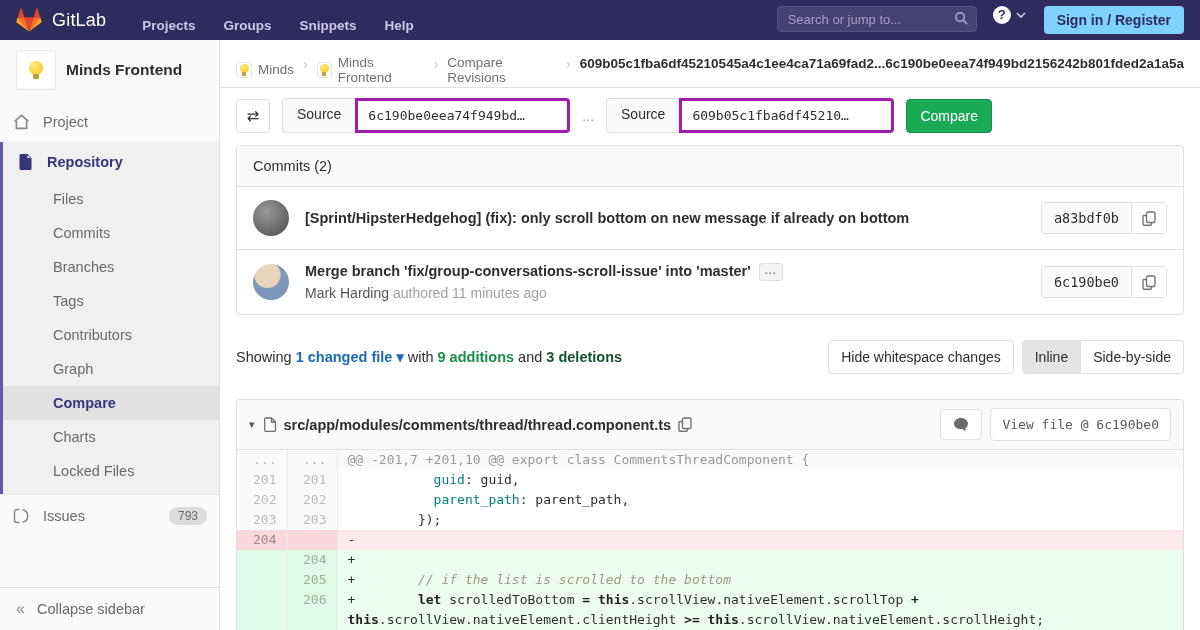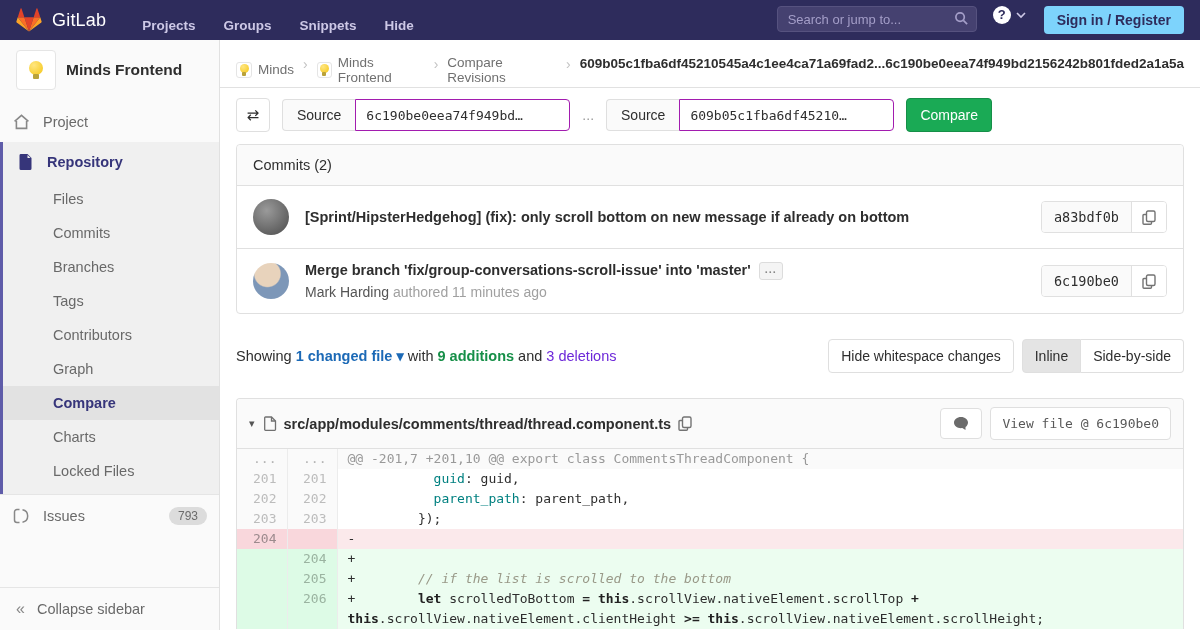--- a/index.html
+++ b/index.html
@@ -58,21 +58,21 @@
   .crumb-avatar { width:16px; height:16px; border:1px solid #e5e5e5; border-radius:3px; background:#fff; display:flex; align-items:center; justify-content:center; margin-right:6px; }
   .crumb-sep { color:#c3c3c3; margin:0 9px; font-size:14px; }
   .crumb-hash { color:#2e2e2e; font-weight:700; font-size:13.5px; }
   .content { padding:8px 16px 0; overflow:hidden; }
 
   
   .compare-form { display:flex; align-items:center; margin:2px 0 12px; }
   .swap-btn { width:34px; height:34px; background:#fff; border:1px solid #dfdfdf; border-radius:4px; font-size:15px; color:#2e2e2e; cursor:pointer; margin-right:12px; }
   .igroup { display:flex; }
   .igroup .addon { background:#fafafa; border:1px solid #dfdfdf; border-right:none; border-radius:4px 0 0 4px; padding:7px 14px; font-size:14px; color:#2e2e2e; }
-  .igroup input { width:215px; border:1px solid #a21caf; border-radius:0 4px 4px 0; padding:7px 10px; font-family:"DejaVu Sans Mono","Liberation Mono",monospace; font-size:13px; color:#2e2e2e; outline:none; }
+  .igroup input { width:215px; border:3px solid #a21caf; border-radius:0 4px 4px 0; padding:7px 10px; font-family:"DejaVu Sans Mono","Liberation Mono",monospace; font-size:13px; color:#2e2e2e; outline:none; }
   .fsep { color:#999; margin:0 12px; }
   .compare-btn { background:#1aaa55; border:1px solid #168f48; color:#fff; border-radius:4px; padding:8px 13px; font-size:14px; cursor:pointer; margin-left:12px; font-family:"Liberation Sans",sans-serif; }
 
   
   .panel { border:1px solid #e0e0e0; border-radius:4px; }
   .panel-head { background:#fafafa; border-bottom:1px solid #e0e0e0; padding:12px 16px; font-size:14.5px; border-radius:4px 4px 0 0; }
   .commit-row { display:flex; align-items:center; padding:13px 16px; }
   .commit-row + .commit-row { border-top:1px solid #e0e0e0; }
   .c-avatar { width:36px; height:36px; border-radius:50%; margin-right:16px; flex-shrink:0; }
   .c-avatar.a1 { background:radial-gradient(circle at 38% 32%, #9a9a9a, #4a4a4a); }
@@ -84,21 +84,21 @@
   .expand-btn { display:inline-block; border:1px solid #dcdcdc; background:#f4f4f4; color:#888; border-radius:3px; font-size:11px; font-weight:700; line-height:8px; padding:2px 5px 6px; margin-left:8px; vertical-align:2px; cursor:pointer; letter-spacing:1px; }
   .sha-group { display:flex; border:1px solid #e0e0e0; border-radius:4px; overflow:hidden; margin-left:16px; }
   .sha-box { background:#fafafa; padding:7px 12px; font-family:"DejaVu Sans Mono","Liberation Mono",monospace; font-size:13.5px; color:#2e2e2e; }
   .copy-btn { background:#fff; border:none; border-left:1px solid #e0e0e0; padding:0 10px; cursor:pointer; display:flex; align-items:center; }
 
   
   .showing-row { display:flex; align-items:center; justify-content:space-between; margin:25px 0; }
   .showing-text { font-size:14.5px; color:#2e2e2e; }
   .link-blue { color:#1b69b6; font-weight:600; cursor:pointer; }
   .txt-green { color:#168f48; font-weight:600; }
-  .txt-red { color:#6d28d9; font-weight:400; }
+  .txt-red { color:#14532d; font-weight:700; }
   .btn-default { background:#fff; border:1px solid #dfdfdf; border-radius:4px; padding:8px 12px; font-size:14px; color:#2e2e2e; cursor:pointer; font-family:"Liberation Sans",sans-serif; }
   .btn-group { display:inline-flex; margin-left:8px; }
   .btn-group .btn-default { border-radius:0; border-left-width:0; }
   .btn-group .btn-default:first-child { border-radius:4px 0 0 4px; border-left-width:1px; }
   .btn-group .btn-default:last-child { border-radius:0 4px 4px 0; }
   .btn-default.active { background:#e4e4e4; }
   .right-btns { display:flex; align-items:center; }
 
   
   .diff-head { display:flex; align-items:center; background:#fafafa; border-bottom:1px solid #e0e0e0; padding:8px 12px; border-radius:4px 4px 0 0; }
@@ -145,21 +145,21 @@
       <li>
           <a>Projects</a>
         </li>
       <li>
           <a>Groups</a>
         </li>
       <li>
           <a>Snippets</a>
         </li>
       <li>
-          <a>Hide</a>
+          <a>Help</a>
         </li>
     </ul>
   </div>
   <div class="nav-right">
     <div class="searchbox">
       <input type="text" placeholder="Search or jump to..." style="">
       <span class="search-ico">
         <svg width="15" height="15" viewBox="0 0 16 16" fill="none" stroke="#a49ec8" stroke-width="1.8">
           <circle cx="6.5" cy="6.5" r="4.5"></circle>
             <path d="M10 10l4 4"></path>

